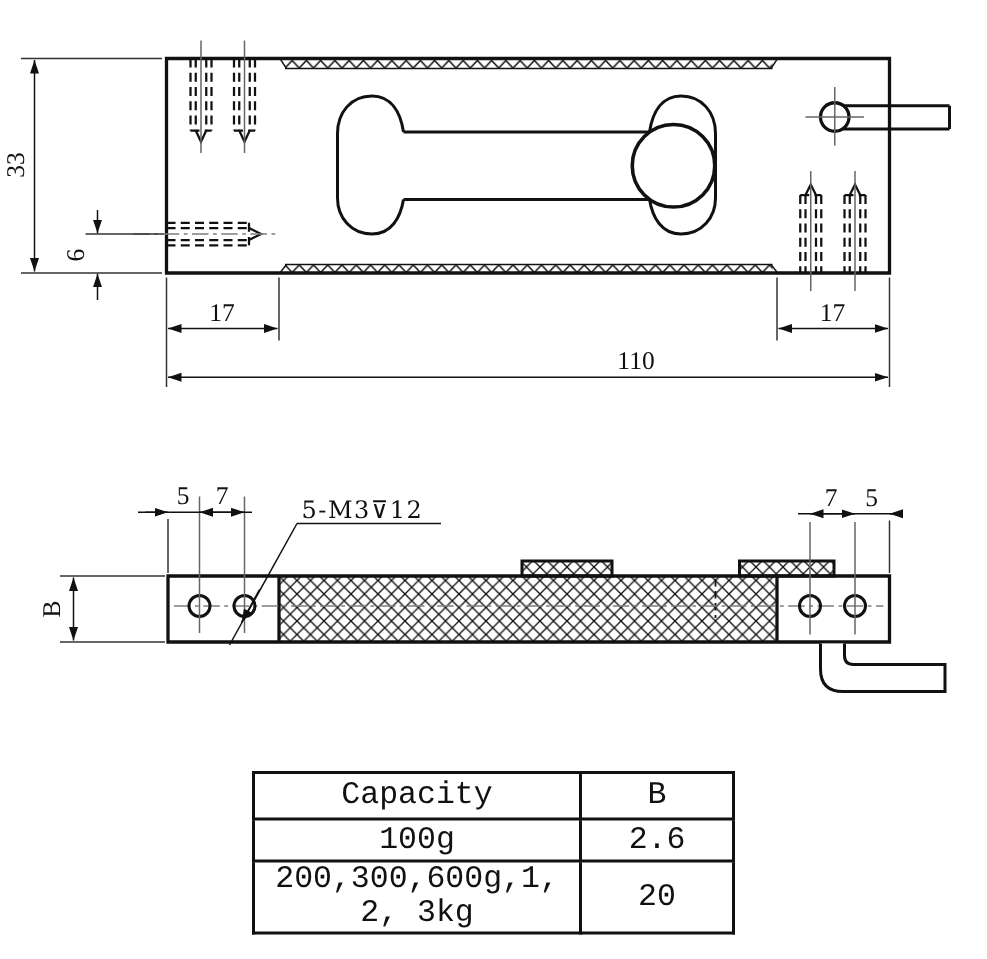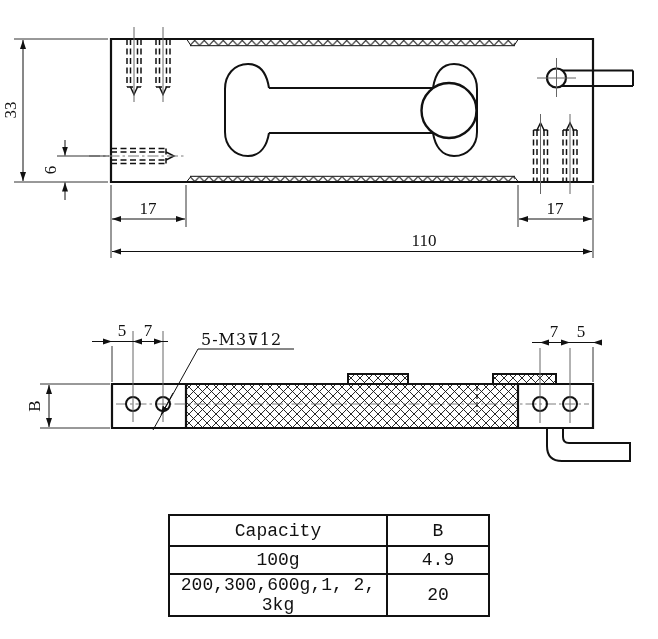--- a/index.html
+++ b/index.html
@@ -2,21 +2,21 @@
 <html><head>
 <meta charset="utf-8">
 <style>
   html,body{margin:0;padding:0;background:#ffffff;}
   #stage{position:relative;width:658px;height:639px;background:#ffffff;overflow:hidden;
          font-family:"Liberation Serif", serif;}
   #stage svg{position:absolute;left:0;top:0;}
   .dimtext{font-family:"Liberation Serif","DejaVu Serif",serif;font-size:17px;fill:#111;}
   .callout{font-family:"DejaVu Serif","DejaVu Sans",serif;font-size:16px;fill:#111;letter-spacing:1px;}
   table.spec{position:absolute;left:168px;top:514px;border-collapse:collapse;
-             font-family:"Liberation Mono","DejaVu Sans Mono",monospace;font-size:18px;color:#111;
+             font-family:"Liberation Mono","DejaVu Sans Mono",monospace;font-size:21px;color:#111;
              table-layout:fixed;border-radius:13px;}
   table.spec td,table.spec th{border:2px solid #111;text-align:center;vertical-align:middle;
              font-weight:normal;padding:0;}
   .c1{width:216px;} .c2{width:100px;}
   .r1{height:31px;} .r2{height:28px;} .r3{height:42px;font-family:Liberation Mono, monospace;}
 </style>
 </head>
 <body>
 
 <div id="stage">
@@ -221,21 +221,21 @@
 </svg>
 
 <table class="spec">
   <tbody>
         <tr class="r1">
     <th class="c1">Capacity</th>
     <th class="c2">B</th>
   </tr>
   <tr class="r2">
     <td class="c1">100g</td>
-    <td class="c2">4.9</td>
+    <td class="c2">2.6</td>
   </tr>
   <tr class="r3">
     <td class="c1">200,300,600g,1, 2, 3kg</td>
     <td class="c2">20</td>
   </tr>
 </tbody>
     </table>
 
 </div>
 

